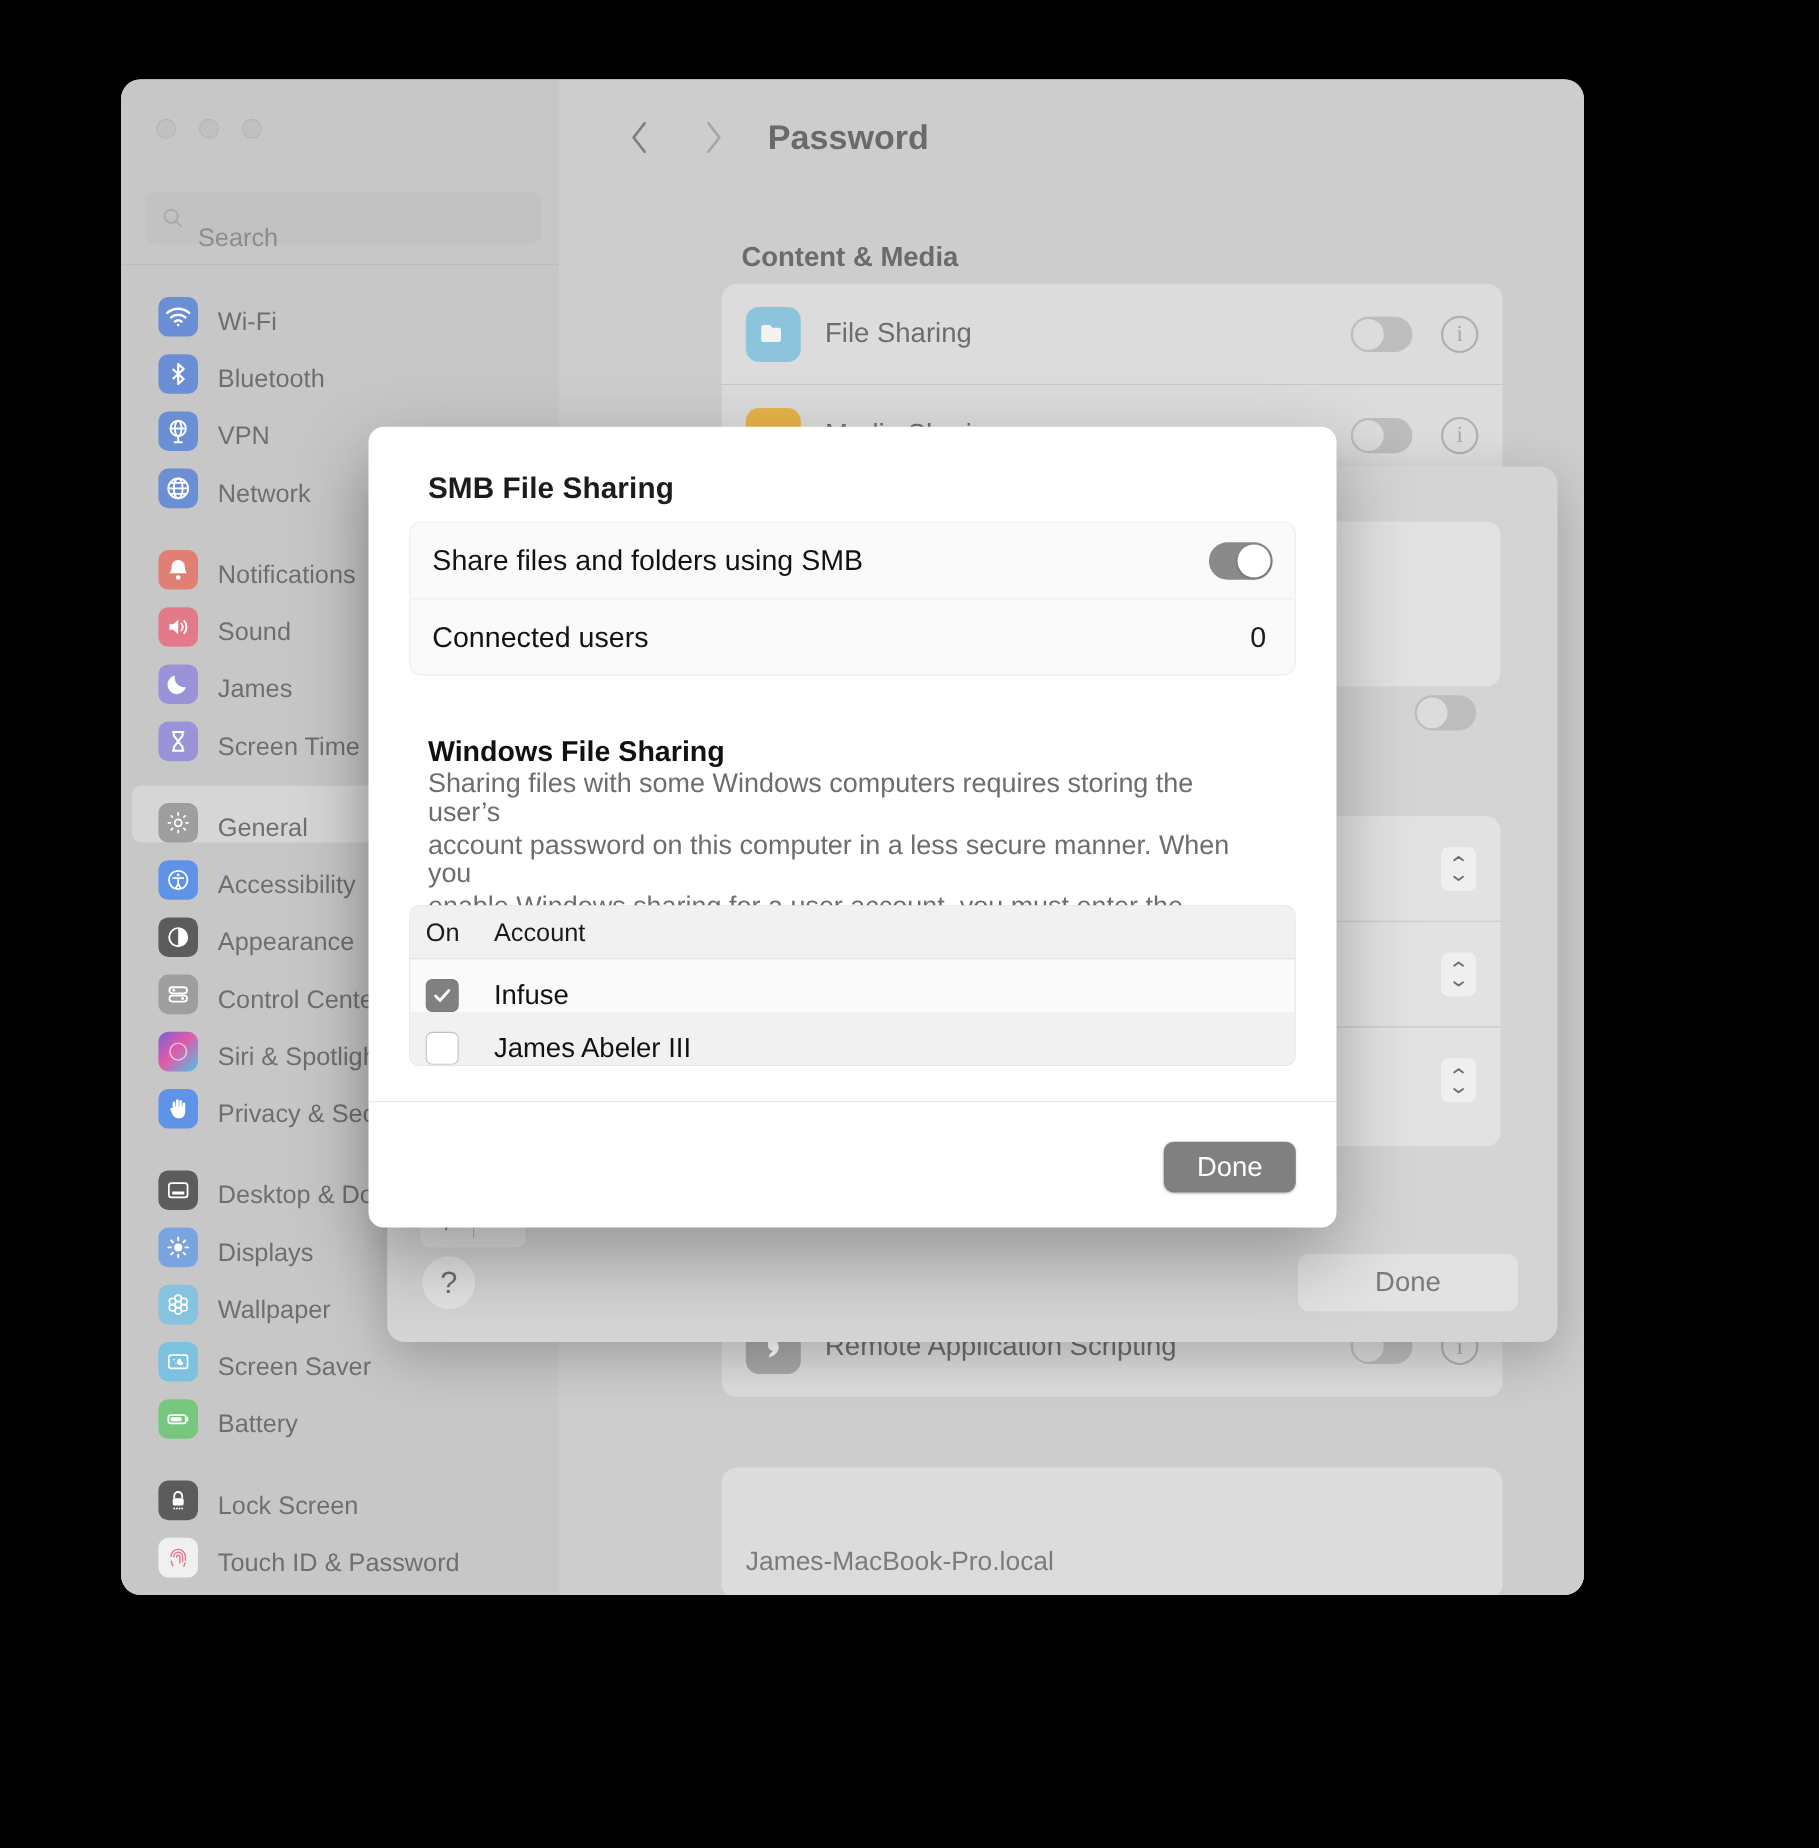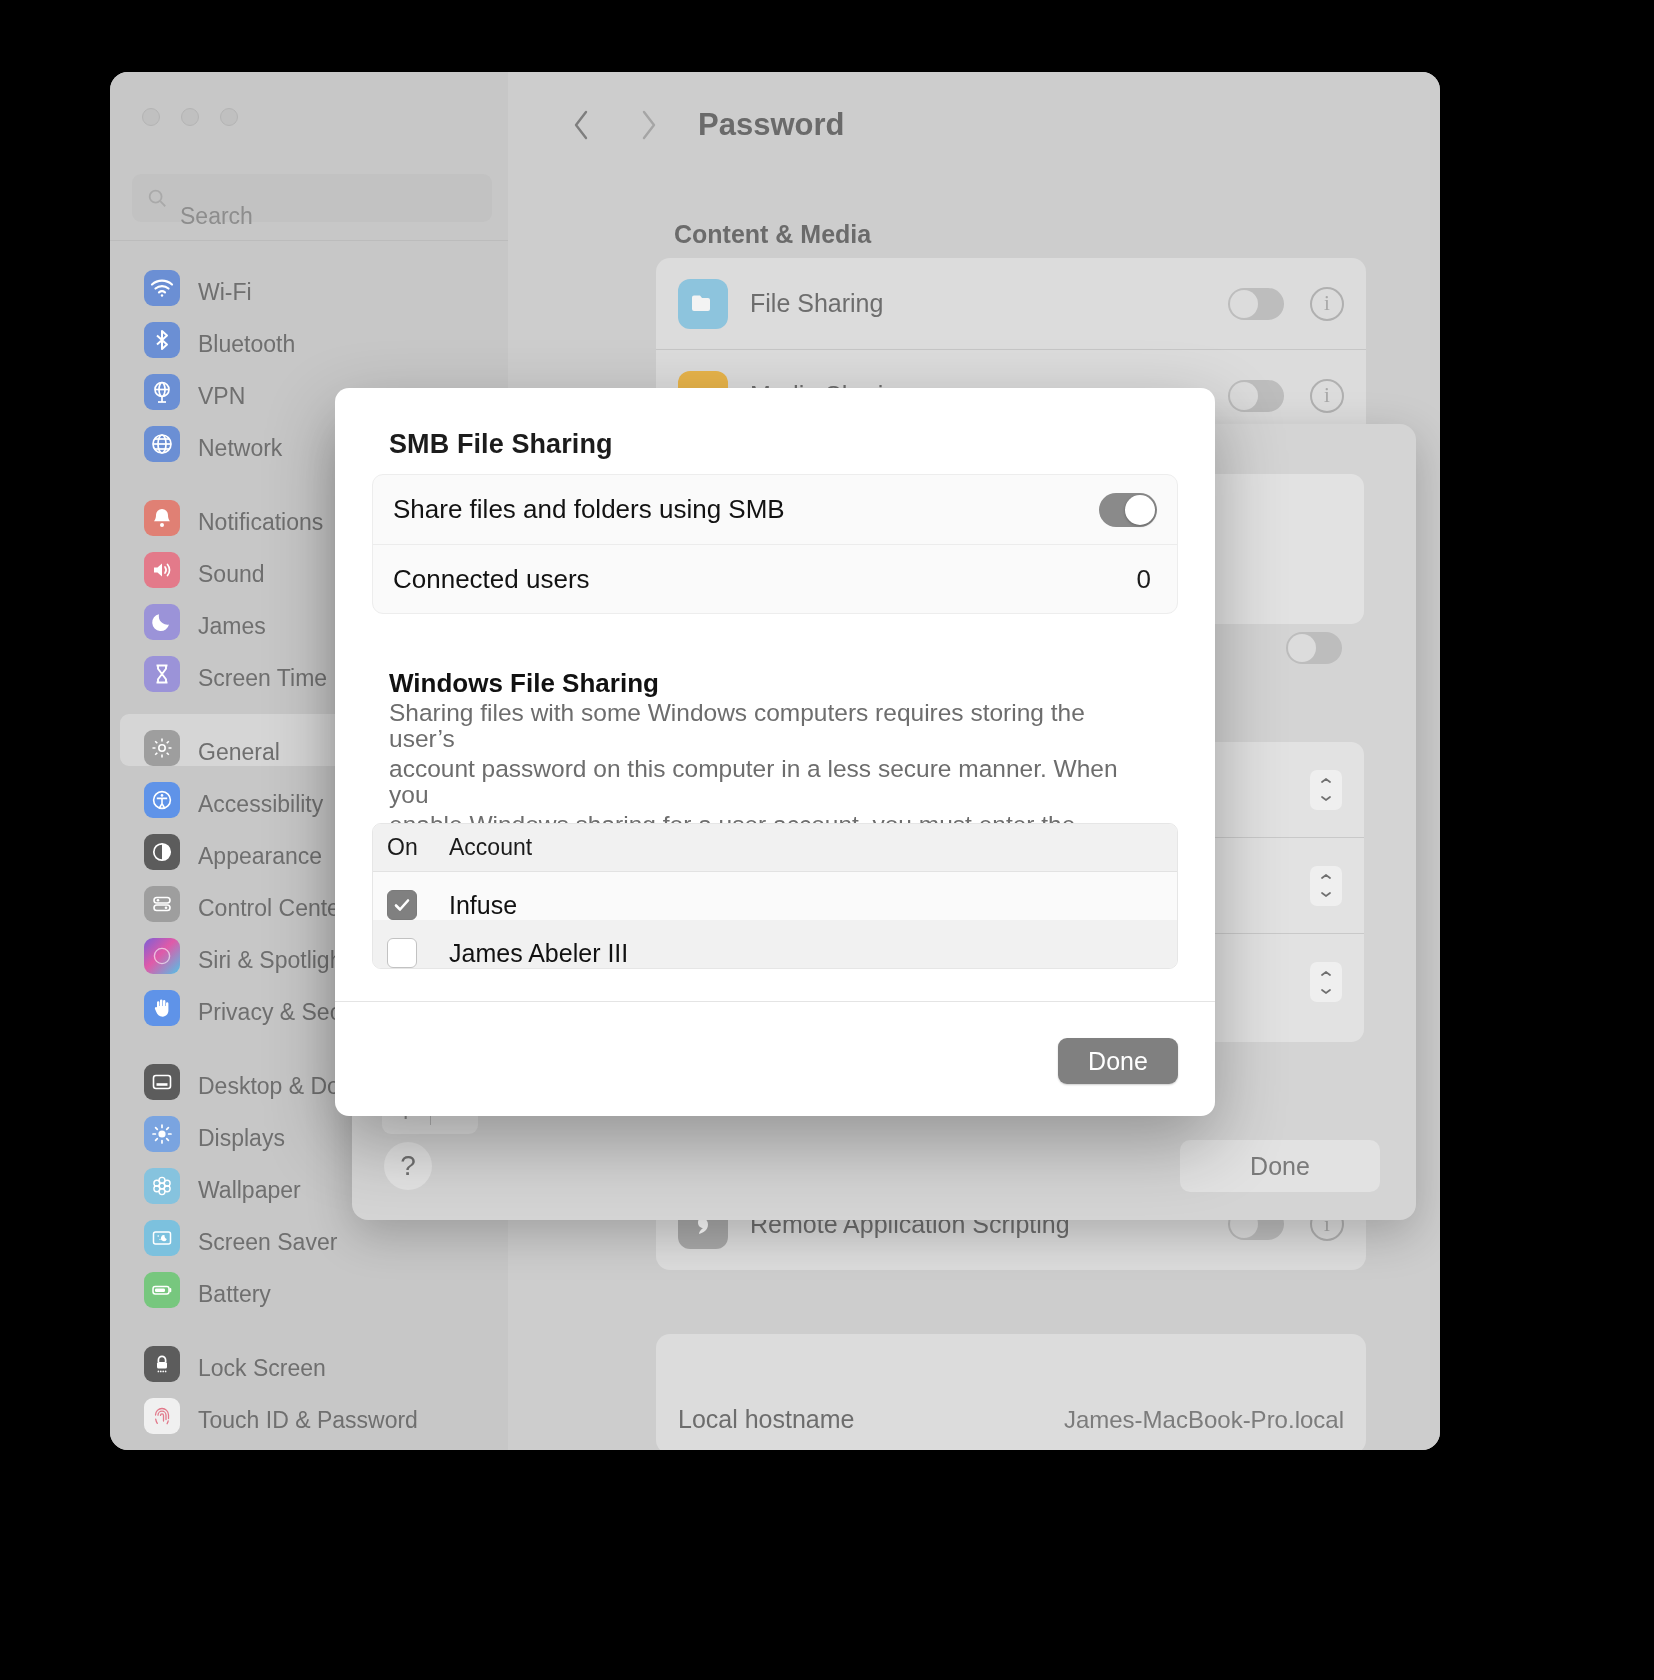--- a/index.html
+++ b/index.html
@@ -634,21 +634,20 @@
               </svg>
           </div>
           <span class="row-label">Remote Application Scripting</span>
           <div class="bg-toggle"></div>
           <div class="info-btn">i</div>
         </div>
       </div>
 
       <div class="card" style="top:1262px; height:120px">
         <div class="row" style="height:118px; align-items:flex-end; padding-bottom:18px; border-bottom:none;">
-          <span class="row-label">Local hostname</span>
           <span class="row-val">James-MacBook-Pro.local</span>
         </div>
       </div>
     </div>
 
     <div class="sheet">
       <div class="sheet-card" style="left:32px; top:50px; width:980px; height:150px;"></div>
       <div class="row" style="position:absolute; left:32px; top:178px; width:980px; border:none;">
         <span class="row-label">Allow</span>
         <div class="bg-toggle"></div>

